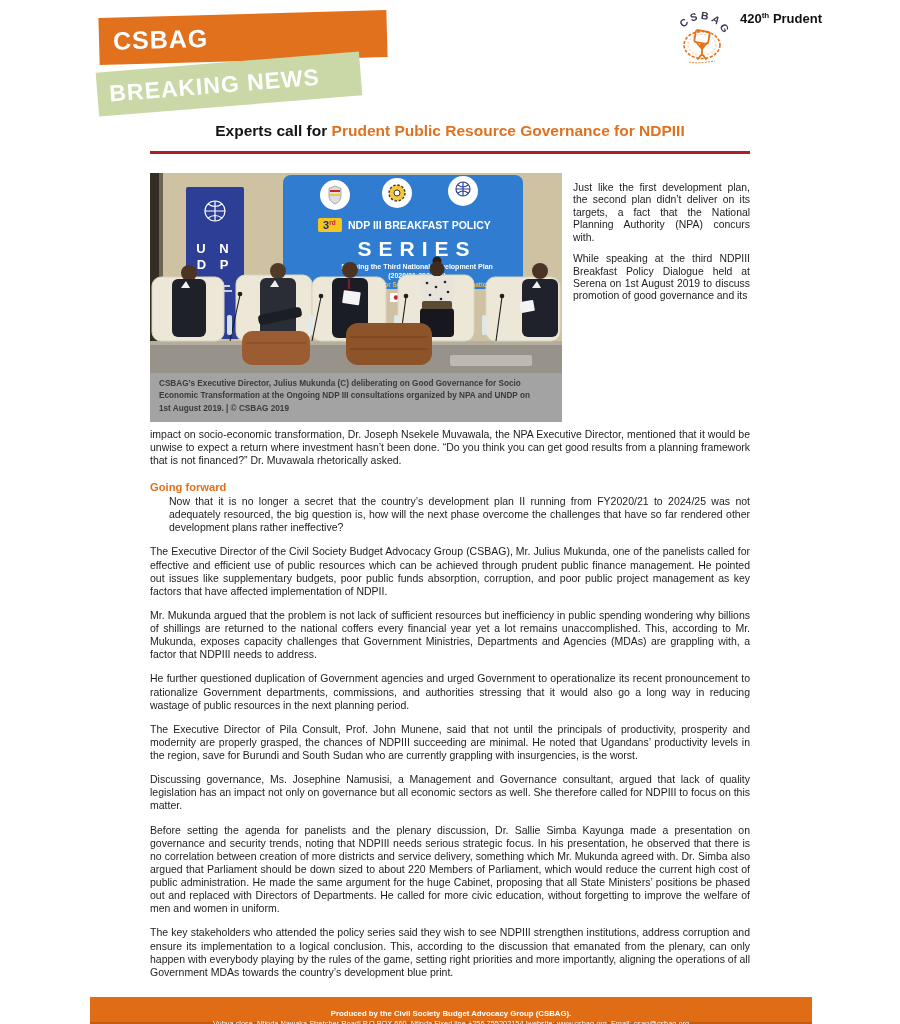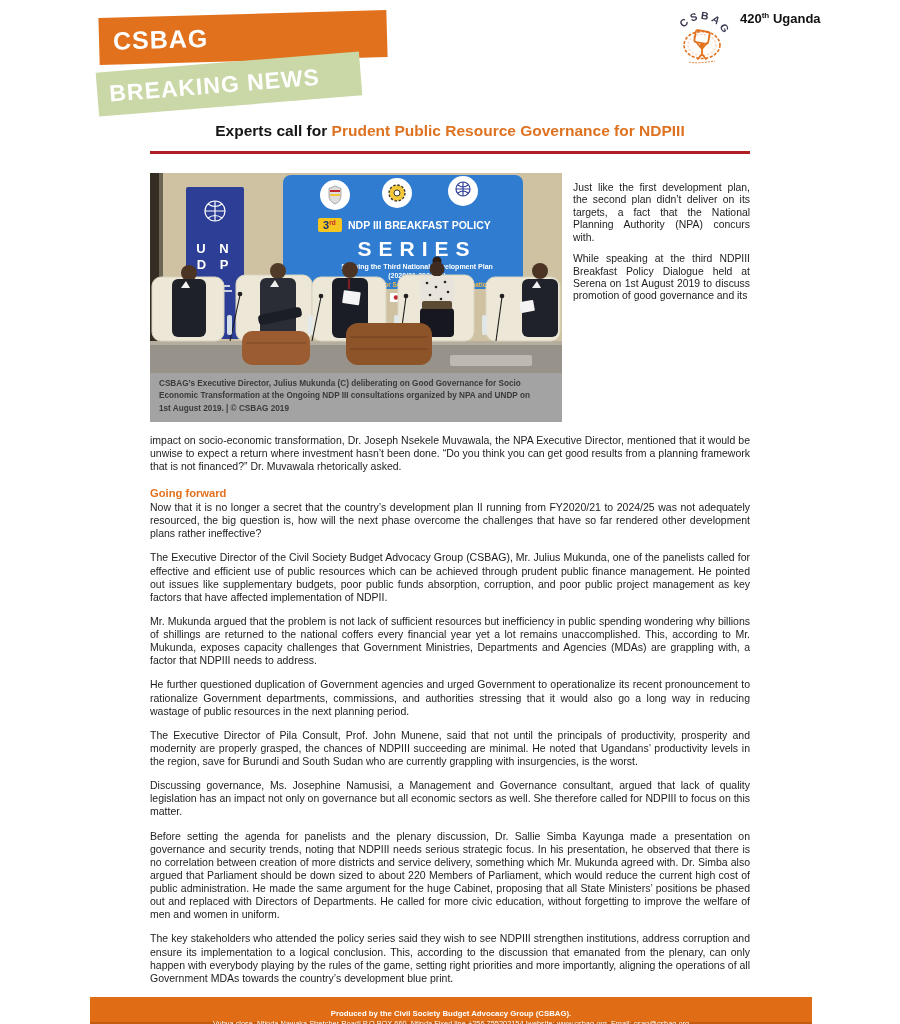--- a/index.html
+++ b/index.html
@@ -27,23 +27,23 @@
   .row{display:flex;margin-top:19px;align-items:flex-start;}
   .photo-col{width:412px;flex:0 0 412px;}
   .photo-frame{width:412px;height:200px;overflow:hidden;background:#cec2a3;}
   .caption{box-sizing:border-box;width:412px;background:#a3a3a3;padding:5px 26px 6px 9px;
            font-size:8.2px;font-weight:bold;color:#3a3a3a;line-height:1.55;}
   .right-col{flex:1;margin-left:11px;}
   .intro{font-size:12px;font-weight:bold;color:#141414;text-align:center;line-height:1.17;}
   .rc-p{font-size:10.4px;color:#1c1c1c;text-align:justify;line-height:1.2;margin-top:9px;}
 
   .body-p{font-size:10.5px;color:#1c1c1c;text-align:justify;line-height:1.25;margin-top:11px;}
-  .cont{margin-top:12px;}
+  .cont{margin-top:6px;}
   .section-heading{margin-top:14px;font-size:11.2px;font-weight:bold;color:#E2711D;}
-  .section-heading + .body-p{margin-top:2px;}
+  .section-heading + .body-p{margin-top:2px;margin-left:19px;}
 
   
   .footer{position:absolute;left:90px;top:997px;width:722px;height:27px;background:#E06D15;
           border-bottom:2px solid #c45c0f;box-sizing:border-box;text-align:center;color:#ffffff;
           padding-top:12px;}
   .footer .f1{font-size:7.8px;font-weight:bold;line-height:1.3;}
   .footer .f2{font-size:7.4px;line-height:1.3;}
 </style>
 </head>
 <body>
@@ -71,21 +71,21 @@
       </g>
       <g stroke="#E2711D" fill="none" stroke-width="1.8" stroke-linecap="round">
         <rect x="23" y="26" width="14" height="12" rx="2" transform="rotate(10 30 32)"></rect>
         <circle cx="30" cy="41" r="2.4" fill="#E2711D" stroke="none"></circle>
         <path d="M30 43 v6 M30 44 l-5 -6 M30 44 l5 -6 M30 49 l-4 5 M30 49 l4 5"></path>
       </g>
       <path d="M17 57 q7 2 26 -1" stroke="#E2711D" stroke-width="0.9" fill="none" stroke-dasharray="2 1.2"></path>
     </svg>
   </div>
   <div class="edition">
-    <span>420</span><sup>th</sup><span> Uganda</span>
+    <span>420</span><sup>th</sup><span> Prudent</span>
   </div>
 
   <div class="article">
     <div class="headline">
       <span>Experts call for </span><span class="hl">Prudent Public Resource Governance for NDPIII</span>
     </div>
     <div class="red-rule"></div>
 
     <div class="row">
       <div class="photo-col">

